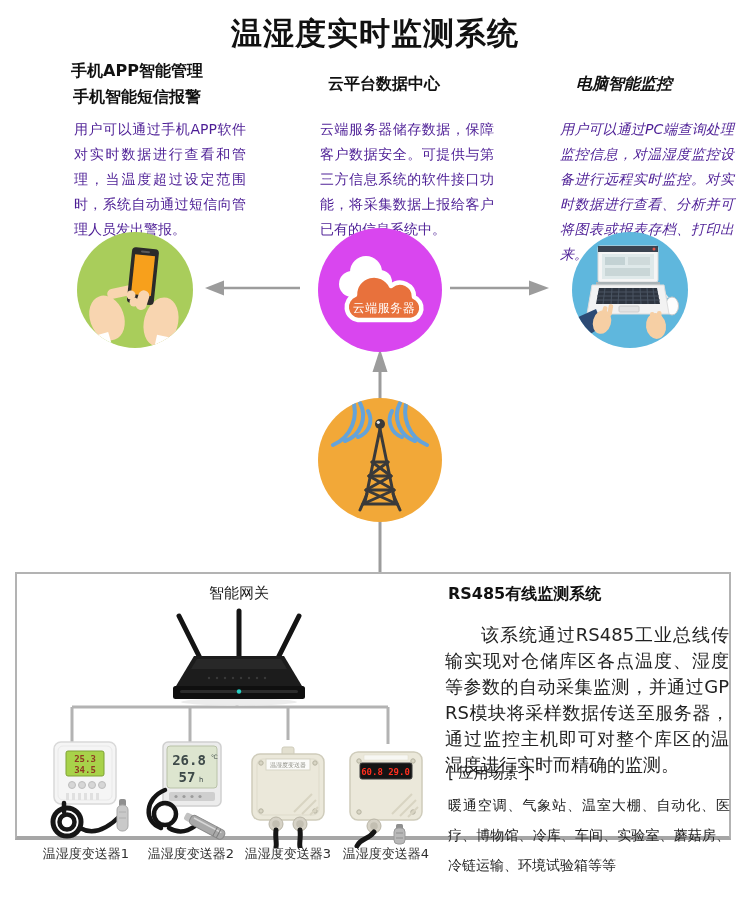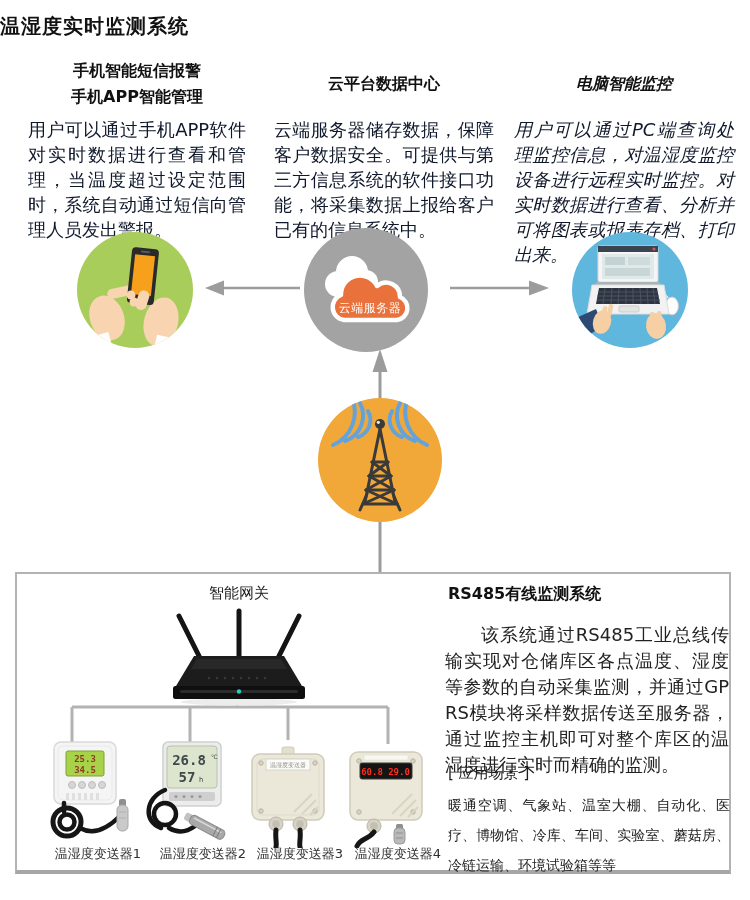--- a/index.html
+++ b/index.html
@@ -1,44 +1,44 @@
 <!DOCTYPE html>
 <html><head>
 <meta charset="utf-8">
 <style>
   html,body{margin:0;padding:0;background:#fff;}
   body{font-family:"DejaVu Sans","Liberation Sans",sans-serif;color:#1c1c1c;}
   .page{position:relative;width:750px;height:900px;background:#fff;overflow:hidden;margin:0 auto;}
-  .page-title{position:absolute;left:0;top:13px;width:750px;
-    font-size:20px;font-weight:bold;letter-spacing:1px;color:#111;}
+  .page-title{position:absolute;left:0;top:13px;width:750px;text-align:center;
+    font-size:31px;font-weight:bold;letter-spacing:1px;color:#111;}
   .col{position:absolute;top:58px;}
   .col-1{left:28px;width:218px;}
   .col-2{left:274px;width:220px;}
   .col-3{left:514px;width:220px;font-style:italic;}
   .col-head{height:52px;display:flex;flex-direction:column;justify-content:center;
     text-align:center;font-size:16px;font-weight:bold;line-height:26px;color:#111;}
-  .col-body{margin-top:7px;font-size:18px;line-height:25px;text-align:justify;
-    word-break:break-all;color:#0f172a;}
+  .col-body{margin-top:7px;font-size:14px;line-height:25px;text-align:justify;
+    word-break:break-all;color:#4c1d95;margin-left:46px;}
   .connector-layer{position:absolute;left:0;top:0;z-index:1;}
   .circle{position:absolute;border-radius:50%;overflow:hidden;z-index:3;}
   .circle svg{display:block;width:100%;height:100%;}
   .phone-circle{left:77px;top:232px;width:116px;height:116px;background:#a9cd5b;}
-  .cloud-circle{left:304px;top:228px;width:124px;height:124px;background:#a3a3a3;text-decoration:underline;}
+  .cloud-circle{left:318px;top:228px;width:124px;height:124px;background:#d946ef;text-decoration:underline;}
   .pc-circle{left:572px;top:232px;width:116px;height:116px;background:#5fb7dd;}
   .tower-circle{left:318px;top:398px;width:124px;height:124px;background:#f2a838;}
-  .panel{position:absolute;left:15px;top:572px;width:716px;height:302px;box-sizing:border-box;
+  .panel{position:absolute;left:15px;top:572px;width:716px;height:268px;box-sizing:border-box;
     background:#fff;border:2px solid #b3b3b3;border-bottom:4px solid #a6a6a6;z-index:2;}
   .panel *{box-sizing:border-box;}
   .gateway-label{position:absolute;left:147px;top:10px;width:150px;text-align:center;
     font-size:15px;color:#1c1c1c;}
   .router{position:absolute;left:147px;top:32px;width:150px;height:100px;}
   .bus-layer{position:absolute;left:0;top:0;}
   .device{position:absolute;top:166px;width:104px;height:108px;}
   .device svg{display:block;width:100%;height:100%;}
-  .device-label{position:absolute;top:271px;width:110px;text-align:right;
+  .device-label{position:absolute;top:271px;width:110px;text-align:center;
     font-size:13px;color:#2e2e2e;}
   .rs-heading{position:absolute;left:431px;top:10px;width:280px;
     font-size:16px;font-weight:bold;color:#111;}
   .rs-body{position:absolute;left:428px;top:48px;width:284px;font-size:18px;line-height:26px;
     text-align:justify;word-break:break-all;text-indent:2em;color:#222;}
   .rs-scenarios-title{position:absolute;left:431px;top:190px;width:280px;font-size:15px;color:#1c1c1c;}
   .rs-scenarios{position:absolute;left:431px;top:216px;width:282px;font-size:14px;line-height:30px;
     text-align:justify;word-break:break-all;color:#222;}
   .seg{font-family:"DejaVu Sans Mono","Liberation Mono",monospace;font-weight:bold;}
 </style>
@@ -59,22 +59,22 @@
       <polygon points="549,288 529,280.5 529,295.5" fill="#9c9c9c"></polygon>
     </g>
     <g>
       <line x1="380" y1="366" x2="380" y2="572" stroke="#9c9c9c" stroke-width="3"></line>
       <polygon points="380,349 372.5,372 387.5,372" fill="#9c9c9c"></polygon>
     </g>
   </svg>
 
   <div class="col col-1">
     <div class="col-head">
+      <div>手机APP智能管理</div>
       <div>手机智能短信报警</div>
-      <div>手机APP智能管理</div>
     </div>
     <div class="col-body">用户可以通过手机APP软件对实时数据进行查看和管理，当温度超过设定范围时，系统自动通过短信向管理人员发出警报。</div>
   </div>
 
   <div class="col col-2">
     <div class="col-head">云平台数据中心</div>
     <div class="col-body">云端服务器储存数据，保障客户数据安全。可提供与第三方信息系统的软件接口功能，将采集数据上报给客户已有的信息系统中。</div>
   </div>
 
   <div class="col col-3">

